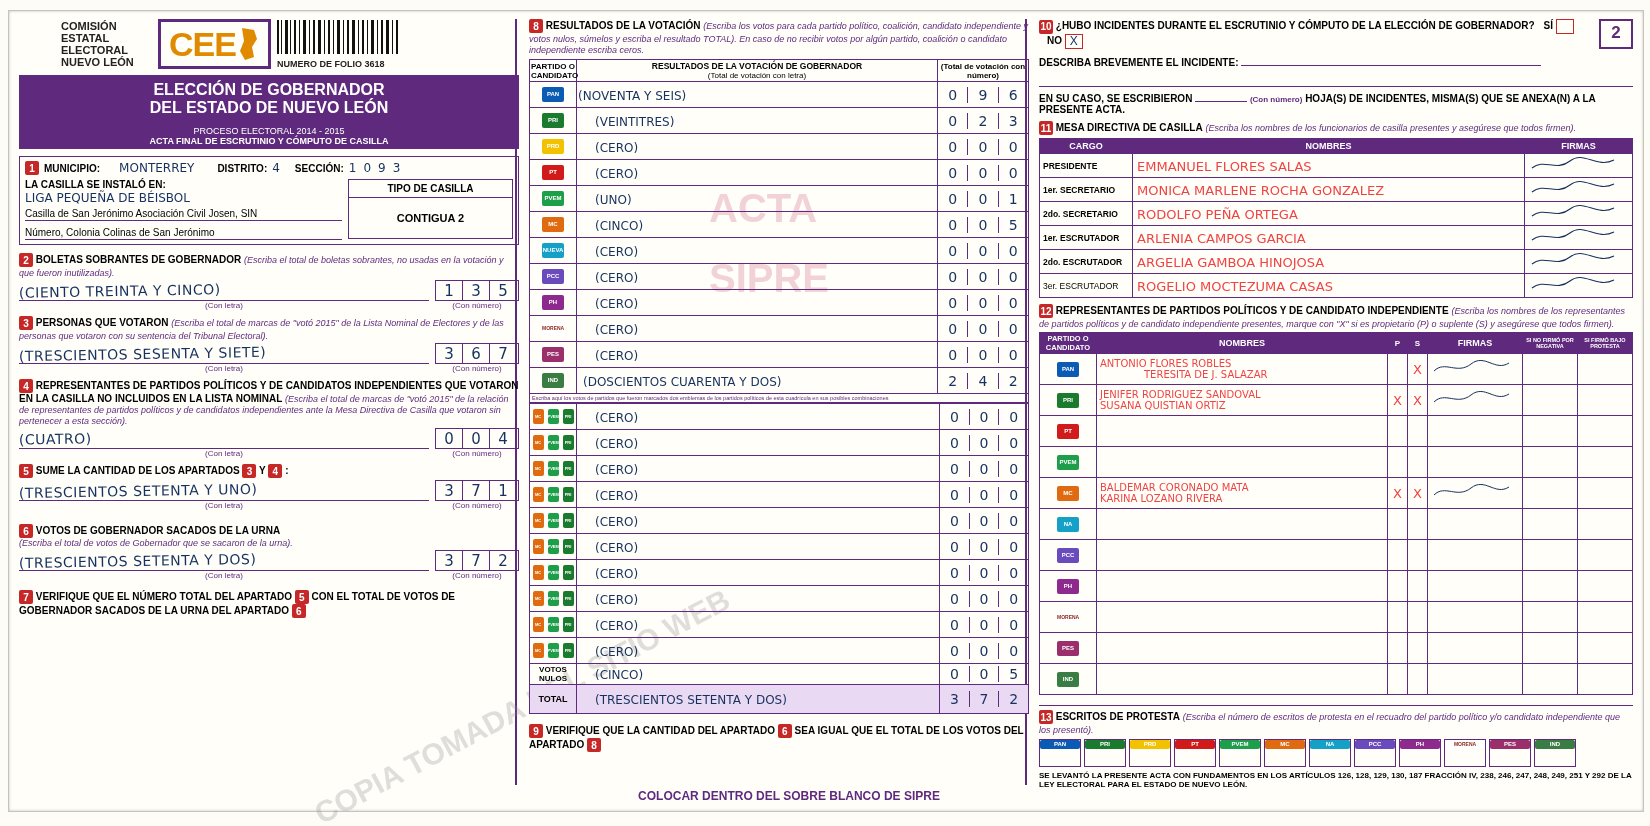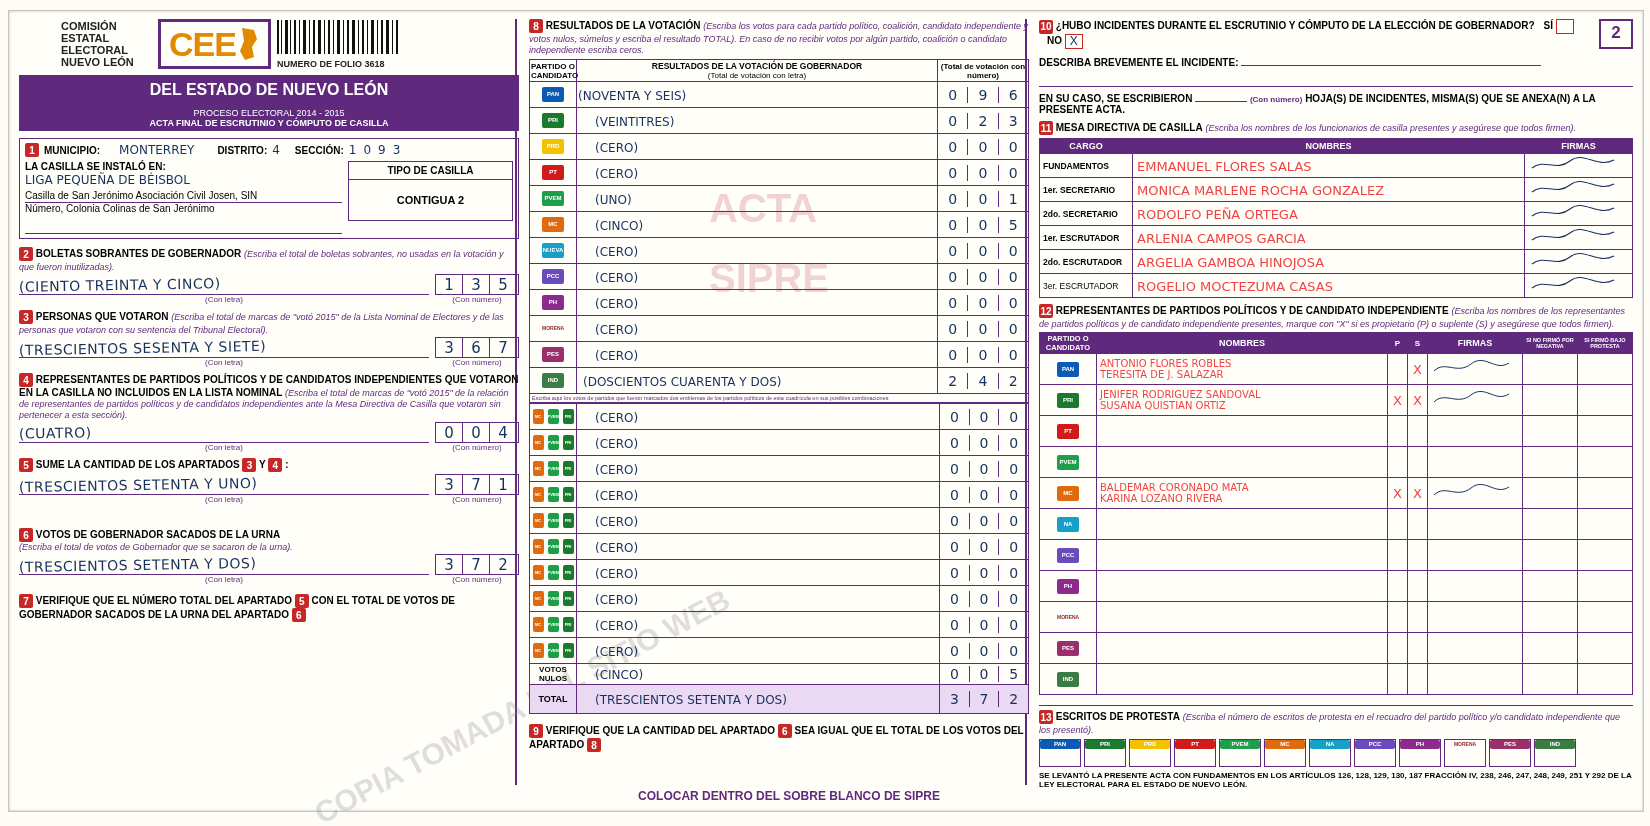--- a/index.html
+++ b/index.html
@@ -101,20 +101,21 @@
             </g>
           </svg>
           <div class="bold" style="font-size:9px;color:#222;margin-top:1px;">
             <span>NUMERO DE FOLIO</span>
             <span>3618</span>
           </div>
         </div>
       </div>
 
       <div class="title-band" style="margin-top:6px;">
+        <div class="bold" style="font-size:16px;">ELECCIÓN DE GOBERNADOR</div>
         <div class="bold" style="font-size:16px;">DEL ESTADO DE NUEVO LEÓN</div>
       </div>
       <div class="sub-band">
         <div>PROCESO ELECTORAL  2014 - 2015</div>
         <div class="bold">ACTA FINAL DE ESCRUTINIO Y CÓMPUTO DE CASILLA</div>
       </div>
 
       <div style="margin-top:7px;border:1px solid #5f2a7e;padding:4px 5px;position:relative;">
         <div style="display:flex;align-items:center;gap:5px;">
           <span class="num">1</span>
@@ -123,21 +124,21 @@
           <span class="bold md" style="margin-left:18px;">DISTRITO:</span>
           <span class="writ">4</span>
           <span class="bold md" style="margin-left:10px;">SECCIÓN:</span>
           <span class="writ" style="letter-spacing:7px;">1093</span>
         </div>
         <div style="display:flex;margin-top:4px;">
           <div style="flex:1;">
             <div class="bold md">LA CASILLA SE INSTALÓ EN:</div>
             <div class="writ" style="margin-top:1px;">LIGA PEQUEÑA DE BÉISBOL</div>
             <div class="md line" style="margin-top:3px;padding-bottom:1px;">Casilla de San Jerónimo Asociación Civil Josen, SIN</div>
-            <div class="md line" style="padding-bottom:19px;">Número, Colonia Colinas de San Jerónimo</div>
+            <div class="md line" style="margin-top:6px;padding-bottom:1px;">Número, Colonia Colinas de San Jerónimo</div>
           </div>
           <div style="width:165px;margin-left:6px;">
             <div style="border:1px solid #5f2a7e;text-align:center;font-weight:bold;font-size:10px;padding:3px 0;">TIPO DE CASILLA</div>
             <div style="border:1px solid #5f2a7e;border-top:none;text-align:center;font-weight:bold;font-size:11px;padding:14px 0;">CONTIGUA 2</div>
           </div>
         </div>
       </div>
 
       <div style="margin-top:8px;">
         <div class="md">
@@ -223,21 +224,21 @@
             <div style="display:flex;border:1px solid #5f2a7e;">
               <div class="digitbox" style="border-left:none;">3</div>
               <div class="digitbox">7</div>
               <div class="digitbox">1</div>
             </div>
             <div class="tiny purple" style="text-align:center;">(Con número)</div>
           </div>
         </div>
       </div>
 
-      <div style="margin-top:24px;">
+      <div style="margin-top:14px;">
         <div class="md">
           <span class="num">6</span>
           <span class="bold">VOTOS DE GOBERNADOR SACADOS DE LA URNA</span>
           <div class="it purple sm">(Escriba el total de votos de Gobernador que se sacaron de la urna).</div>
         </div>
         <div style="display:flex;align-items:flex-end;margin-top:2px;">
           <div style="flex:1;">
             <div class="hand">(TRESCIENTOS SETENTA Y DOS)</div>
             <div style="border-top:1px solid #5f2a7e;text-align:center;" class="tiny purple">(Con letra)</div>
           </div>
@@ -687,21 +688,21 @@
       <table class="grid" style="width:100%;margin-top:3px;table-layout:fixed;">
         <tbody>
             <tr style="background:#5f2a7e;color:#fff;">
           <th style="width:92px;font-size:9px;padding:2px 0;">CARGO</th>
           <th style="font-size:9px;">NOMBRES</th>
           <th style="width:105px;font-size:9px;">FIRMAS</th>
         </tr>
         </tbody>
           <tbody id="mesa-body">
             <tr>
-              <td style="font-size: 8.5px; font-weight: bold; padding: 2px 3px; height: 19px;">FUNDAMENTOS</td>
+              <td style="font-size: 8.5px; font-weight: bold; padding: 2px 3px; height: 19px;">PRESIDENTE</td>
               <td style="padding-left: 4px;"><span class="hand2">EMMANUEL FLORES SALAS</span></td>
               <td><svg width="95" height="16">
                   <path d="M6 12 C18 2, 30 16, 44 5 S70 13, 88 4" stroke="#16315f" fill="none" stroke-width="1.1"></path>
                 </svg></td>
             </tr>
             <tr>
               <td style="font-size: 8.5px; font-weight: bold; padding: 2px 3px; height: 19px;">1er. SECRETARIO</td>
               <td style="padding-left: 4px;"><span class="hand2">MONICA MARLENE ROCHA GONZALEZ</span></td>
               <td><svg width="95" height="16">
                   <path d="M6 12 C18 2, 30 16, 44 5 S70 13, 88 4" stroke="#16315f" fill="none" stroke-width="1.1"></path>
@@ -755,21 +756,21 @@
           <th style="width:52px;font-size:5.5px;line-height:6px;">SI FIRMÓ BAJO PROTESTA</th>
         </tr>
         </tbody>
           <tbody id="rep-body">
             <tr>
               <td style="width: 54px; height: 28px;">
                 <span class="party" style="background: rgb(11, 91, 181);">PAN</span>
               </td>
               <td style="padding-left: 3px;">
                 <div class="hand2" style="font-size: 10px;">ANTONIO FLORES ROBLES</div>
-                <div class="hand2" style="font-size: 10px;">TERESITA DE J. SALAZAR</div>
+                <div class="hand2" style="font-size: 10px; margin-left: 44px;">TERESITA DE J. SALAZAR</div>
               </td>
               <td class="hand2" style="text-align: center;"></td>
               <td class="hand2" style="text-align: center;">X</td>
               <td><svg width="85" height="20">
                   <path d="M5 14 C16 3, 28 18, 42 7 S66 15, 80 6" stroke="#16315f" fill="none" stroke-width="1"></path>
                 </svg></td>
               <td></td>
               <td></td>
             </tr>
             <tr>

